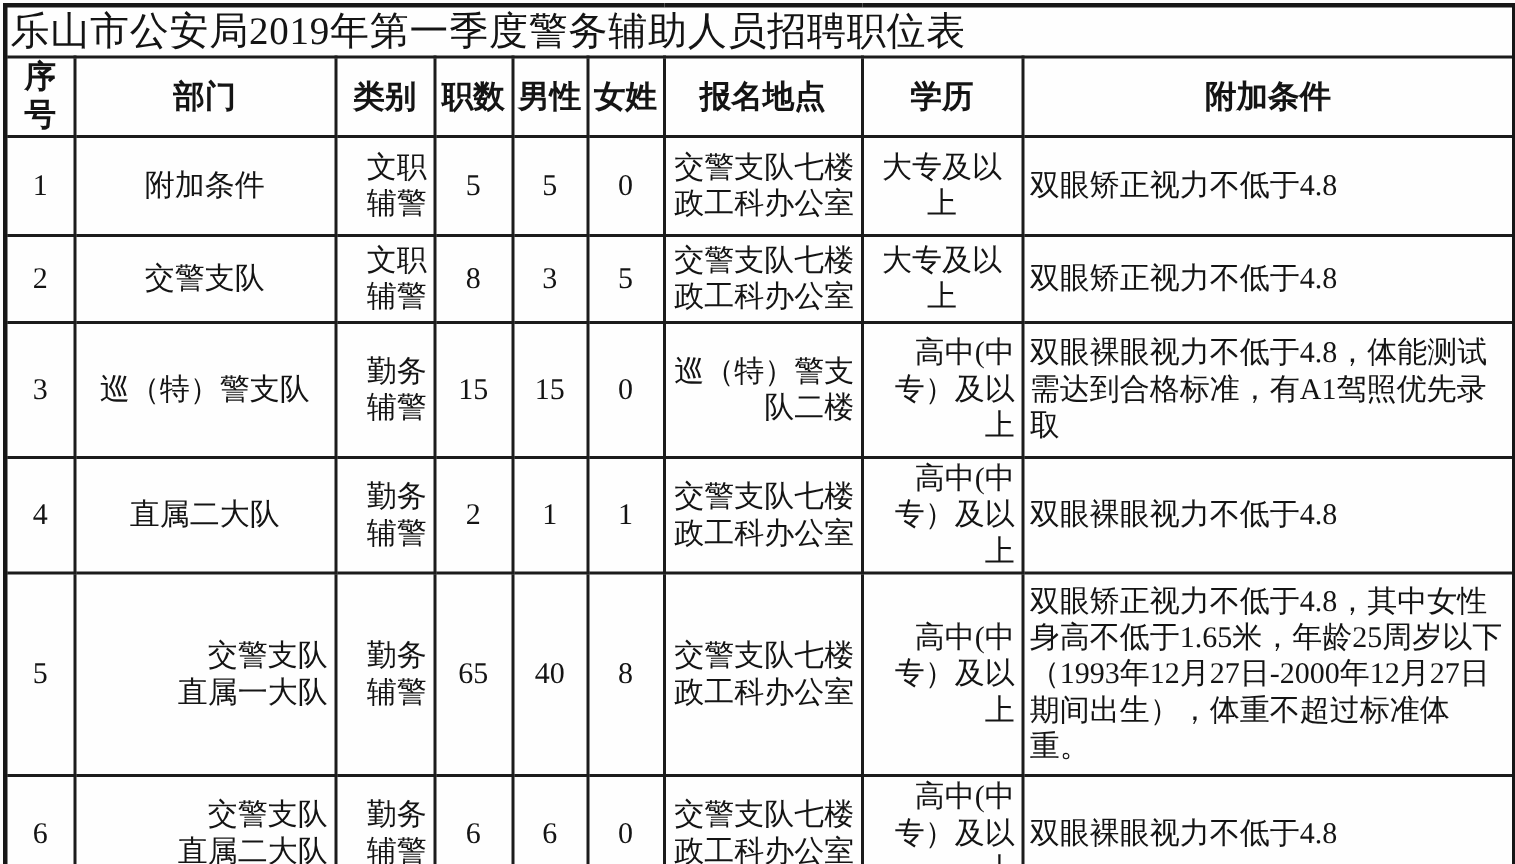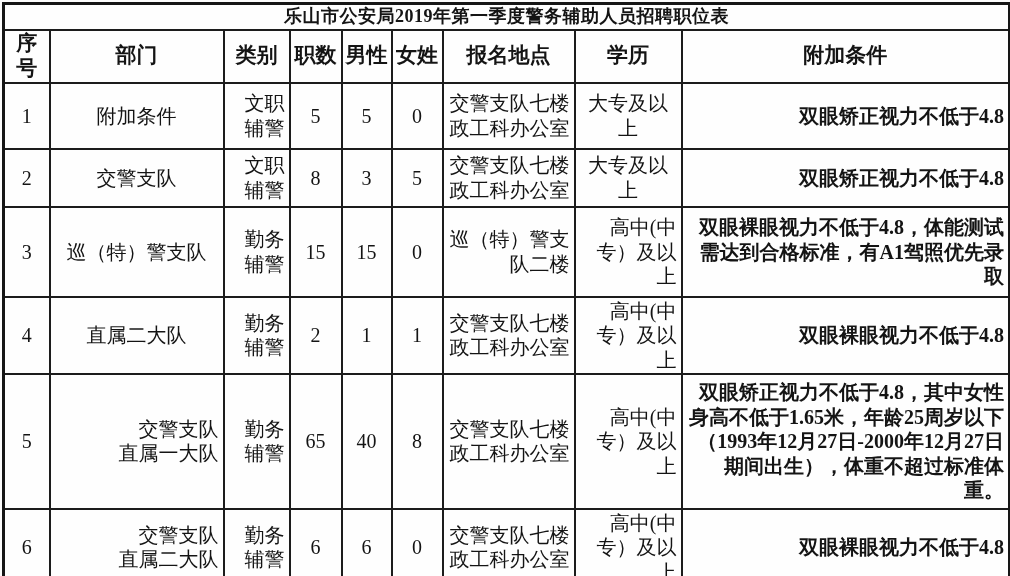--- a/index.html
+++ b/index.html
@@ -24,37 +24,37 @@
   }
   table.jobs td, table.jobs th {
     border: 2px solid #1c1c1c;
     padding: 1px 4px;
     font-size: 20px;
     line-height: 1.22;
     overflow: hidden;
     vertical-align: middle;
   }
   tr.title-row td {
-    font-weight: bold;
-    font-size: 18px;
-    text-align: center;
+    font-weight: normal;
+    font-size: 26px;
+    text-align: left;
     height: 26px;
     letter-spacing: 0.5px;
     padding: 0 2px;
   }
   tr.header-row th {
     font-weight: bold;
     font-size: 21px;
     text-align: center;
     height: 32px;
     padding: 0 1px;
   }
   td.c { text-align: center; }
   td.pre { white-space: pre-line; text-align: right; font-family: Liberation Serif, serif; }
-  td.left { text-align: right; padding: 1px 3px 1px 5px; font-weight: bold; }
+  td.left { text-align: left; padding: 1px 3px 1px 5px; }
   tr.r1 { height: 66px; }
   tr.r2 { height: 58px; }
   tr.r3 { height: 90px; }
   tr.r4 { height: 60px; }
   tr.r5 { height: 135px; }
   tr.r6 { height: 60px; }
 </style>
 </head>
 <body>
 

